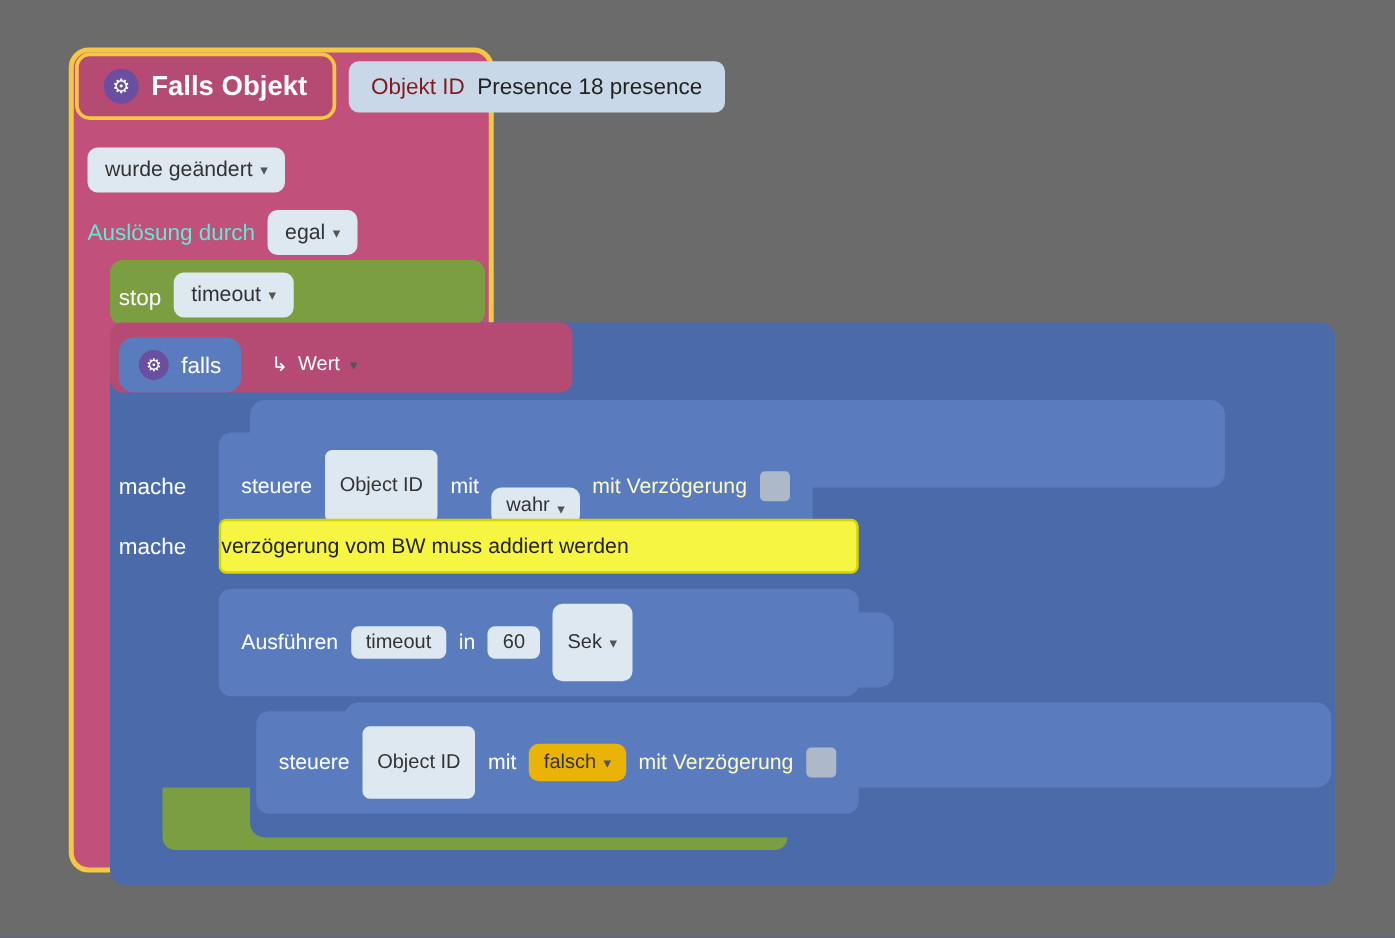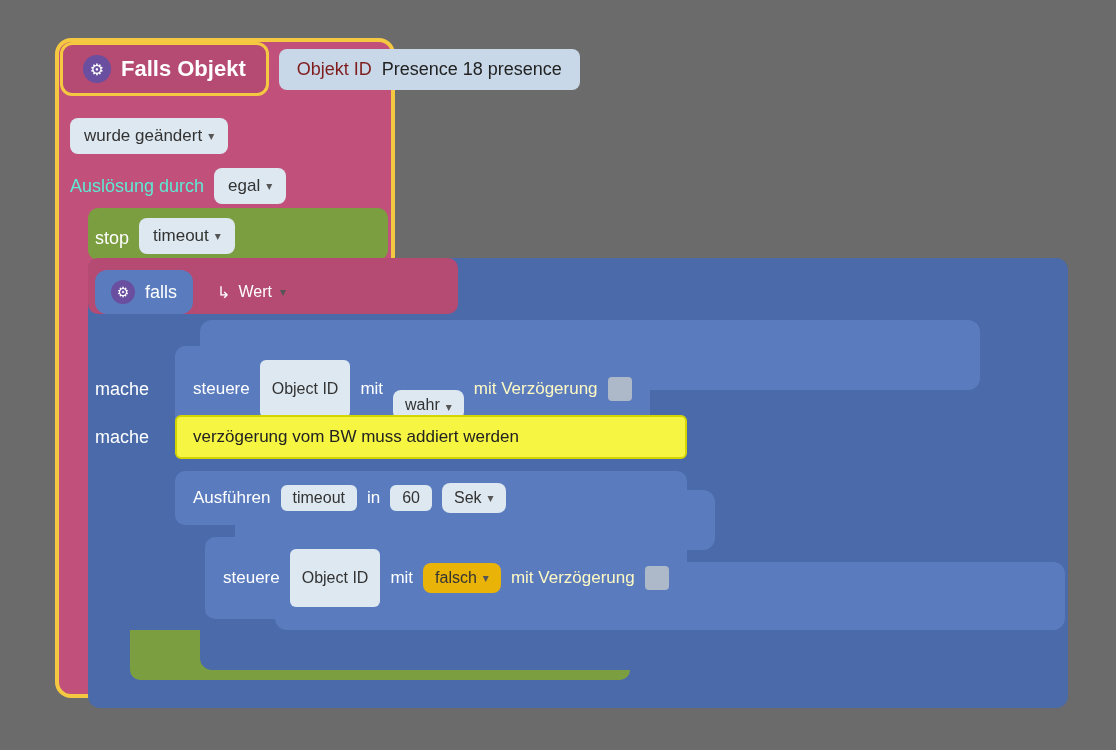--- a/index.html
+++ b/index.html
@@ -283,21 +283,21 @@
       display: flex;
       flex-direction: column;
       gap: 12px;
     }
 
     
     .comment-block {
       background: #f5f542;
       border: 2px solid #d4d400;
       border-radius: 6px;
-      padding: 10px 16px;
+      padding: 10px 0;
       font-size: 17px;
       color: #222;
       white-space: nowrap;
     }
 
     
     .ausfuhren-block {
       background: #5a7cbf;
       border-radius: 10px;
       padding: 12px 18px;
@@ -324,21 +324,21 @@
       background: #dde8f0;
       border-radius: 6px;
       padding: 4px 12px;
       font-size: 16px;
       color: #333;
     }
 
     .sek-dropdown {
       background: #dde8f0;
       border-radius: 8px;
-      padding: 6px 12px;
+      padding: 22px 12px;
       display: flex;
       align-items: center;
       gap: 6px;
       font-size: 16px;
       color: #333;
     }
 
     
     .steuere-block-2 {
       background: #5a7cbf;

